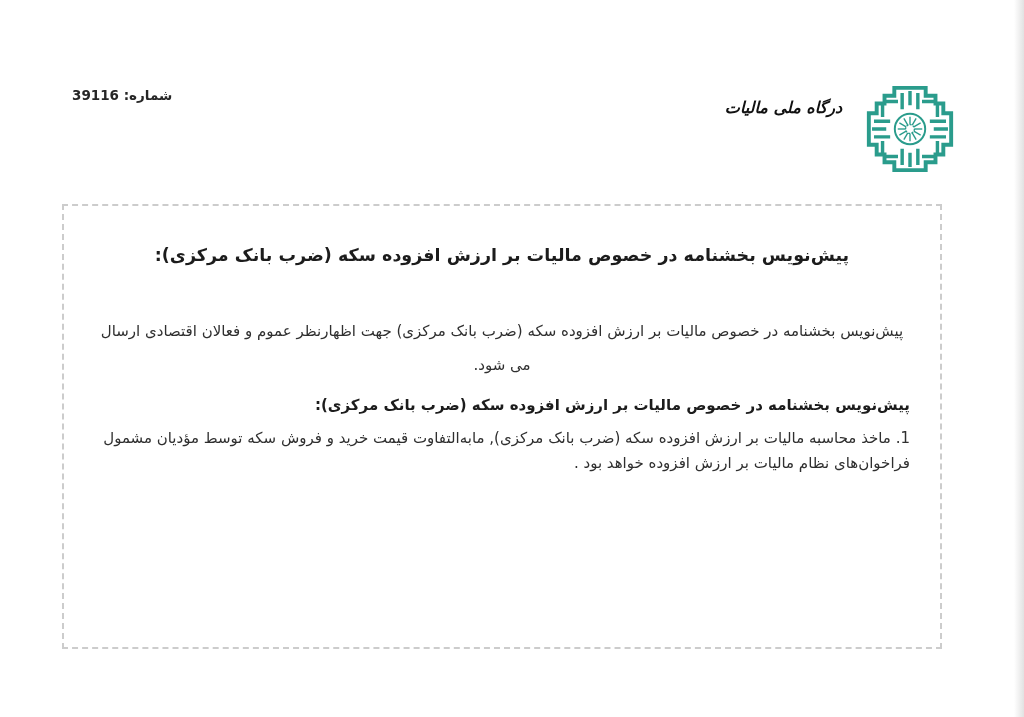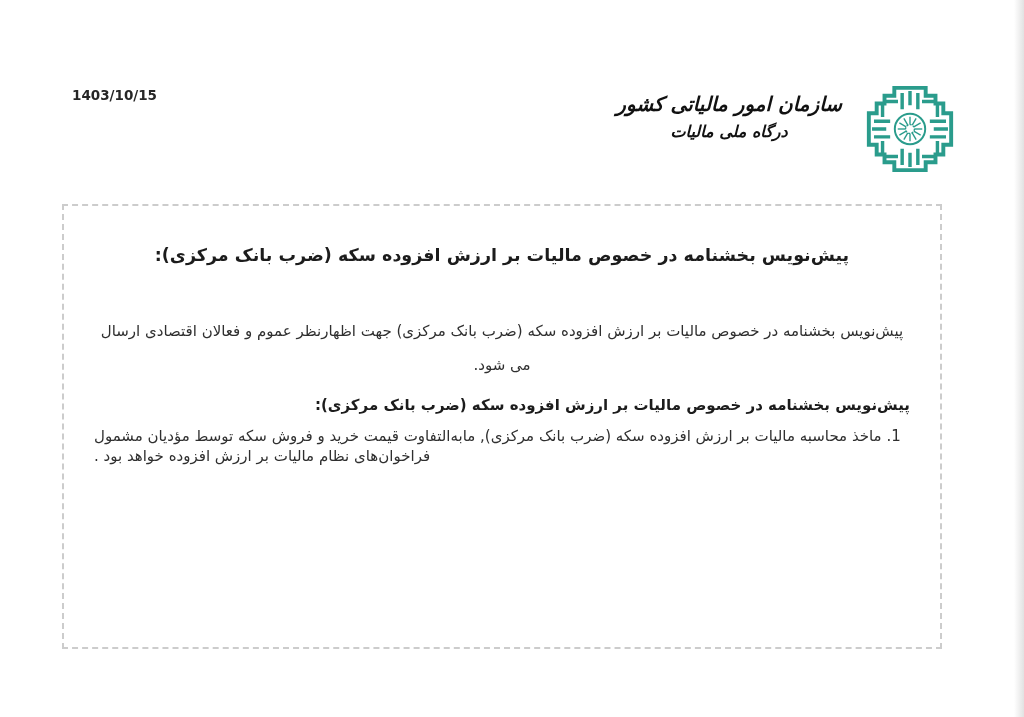--- a/index.html
+++ b/index.html
@@ -41,46 +41,45 @@
     font-size: 15px;
   }
   .doc-title {
     font-size: 17.5px; font-weight: bold; color: #1c1c1c;
     text-align: center; line-height: 30px;
     margin-bottom: 44px;
   }
   .doc-intro   { text-align: center; line-height: 34px; margin-bottom: 6px; }
   .doc-subhead { font-weight: bold; color: #1c1c1c; text-align: right; line-height: 34px; margin-bottom: 4px; }
   .doc-body    { text-align: right; line-height: 33px; margin-bottom: 4px; }
-  .doc-item    { text-align: left; line-height: 20px; margin-bottom: 2px; }
+  .doc-item    { text-align: right; line-height: 25px; margin-bottom: 2px; }
 
   
   .footer {
     position: absolute; top: 644px; left: 62px; width: 880px;
     direction: rtl; text-align: center;
     font-size: 13.5px; color: #4a4a4a; line-height: 26px;
   }
 
   
   .page-edge {
     position: absolute; top: 0; right: 0; width: 10px; height: 717px;
     background: linear-gradient(to right, #ffffff, #e2e2e2);
   }
 </style>
 </head>
 <body>
 
 <div class="page">
 
   <div class="ref-block">
-    <div>1403/10/15</div>
+    <div>شماره: 39116</div>
   </div>
 
   <div class="org-block">
-    <div class="org-name">سازمان امور مالیاتی کشور</div>
     <div class="org-subtitle">درگاه ملی مالیات</div>
   </div>
 
   <div class="logo">
     <svg viewBox="0 0 100 100" xmlns="http://www.w3.org/2000/svg">
       <g fill="none" stroke="#2a9c8c" stroke-linecap="square">
         <path stroke-width="4" d="M34 8 h32 v8 h10 v8 h8 v10 h8 v32 h-8 v10 h-8 v8 h-10 v8 h-32 v-8 h-10 v-8 h-8 v-10 h-8 v-32 h8 v-10 h8 v-8 h10 z"></path>
         <g stroke-width="3.5">
           <path d="M42 15 v13 M50 13 v11 M58 15 v13 M26 22 h10 M64 22 h10"></path>
           <path transform="rotate(90 50 50)" d="M42 15 v13 M50 13 v11 M58 15 v13 M26 22 h10 M64 22 h10"></path>

